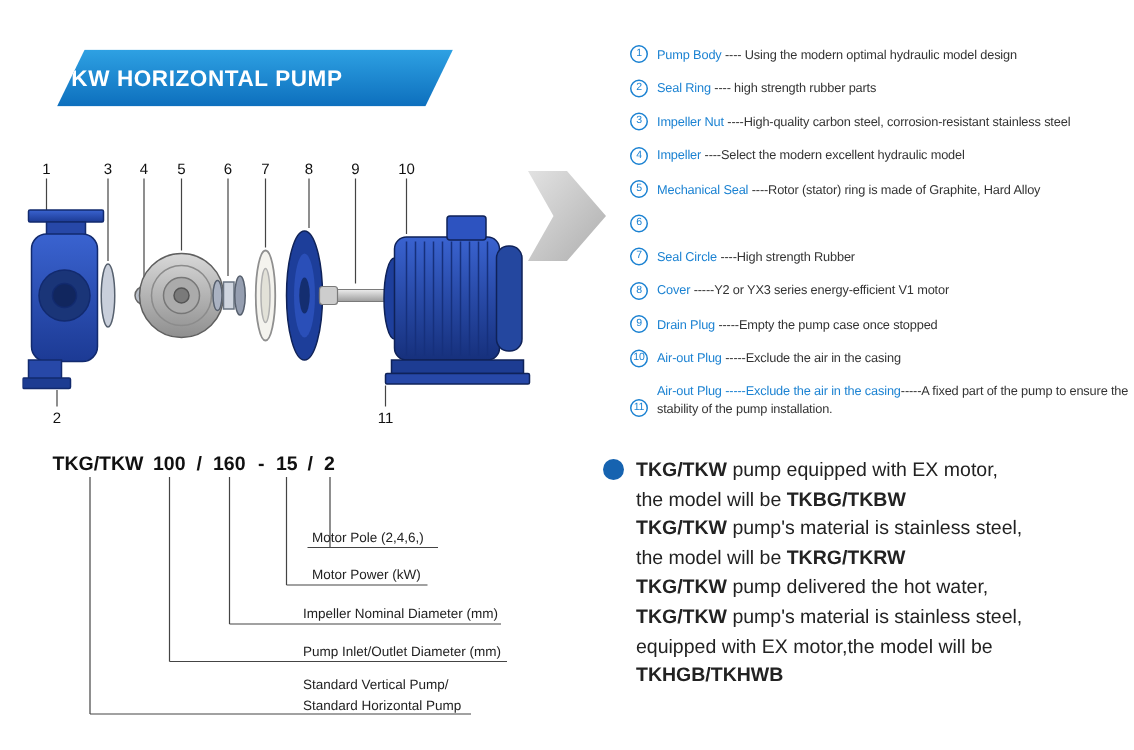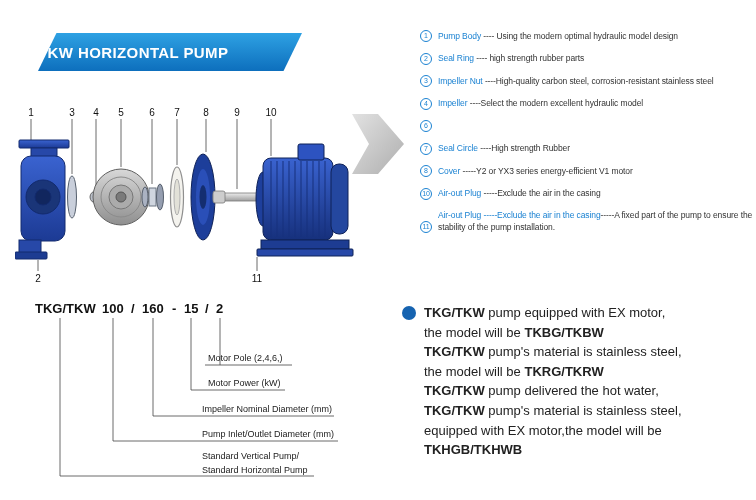--- a/index.html
+++ b/index.html
@@ -184,29 +184,37 @@
     </div>
     <div class="part-item">
       <span class="cnum">3</span>
       <span><span class="pname">Impeller Nut</span><span class="pdesc"> ----High-quality carbon steel, corrosion-resistant stainless steel</span></span>
     </div>
     <div class="part-item">
       <span class="cnum">4</span>
       <span><span class="pname">Impeller</span><span class="pdesc"> ----Select the modern excellent hydraulic model</span></span>
     </div>
     <div class="part-item">
+      <span class="cnum">5</span>
+      <span><span class="pname">Mechanical Seal</span><span class="pdesc"> ----Rotor (stator) ring is made of Graphite, Hard Alloy</span></span>
+    </div>
+    <div class="part-item">
       <span class="cnum">6</span>
     </div>
     <div class="part-item">
       <span class="cnum">7</span>
       <span><span class="pname">Seal Circle</span><span class="pdesc"> ----High strength Rubber</span></span>
     </div>
     <div class="part-item">
       <span class="cnum">8</span>
       <span><span class="pname">Cover</span><span class="pdesc"> -----Y2 or YX3 series energy-efficient V1 motor</span></span>
+    </div>
+    <div class="part-item">
+      <span class="cnum">9</span>
+      <span><span class="pname">Drain Plug</span><span class="pdesc"> -----Empty the pump case once stopped</span></span>
     </div>
     <div class="part-item">
       <span class="cnum">10</span>
       <span><span class="pname">Air-out Plug</span><span class="pdesc"> -----Exclude the air in the casing</span></span>
     </div>
     <div class="part-item">
       <span class="cnum">11</span>
       <span><span class="pname">Air-out Plug -----Exclude the air in the casing</span><span class="pdesc">-----A fixed part of the pump to ensure the stability of the pump installation.</span></span>
     </div>
   </div>

